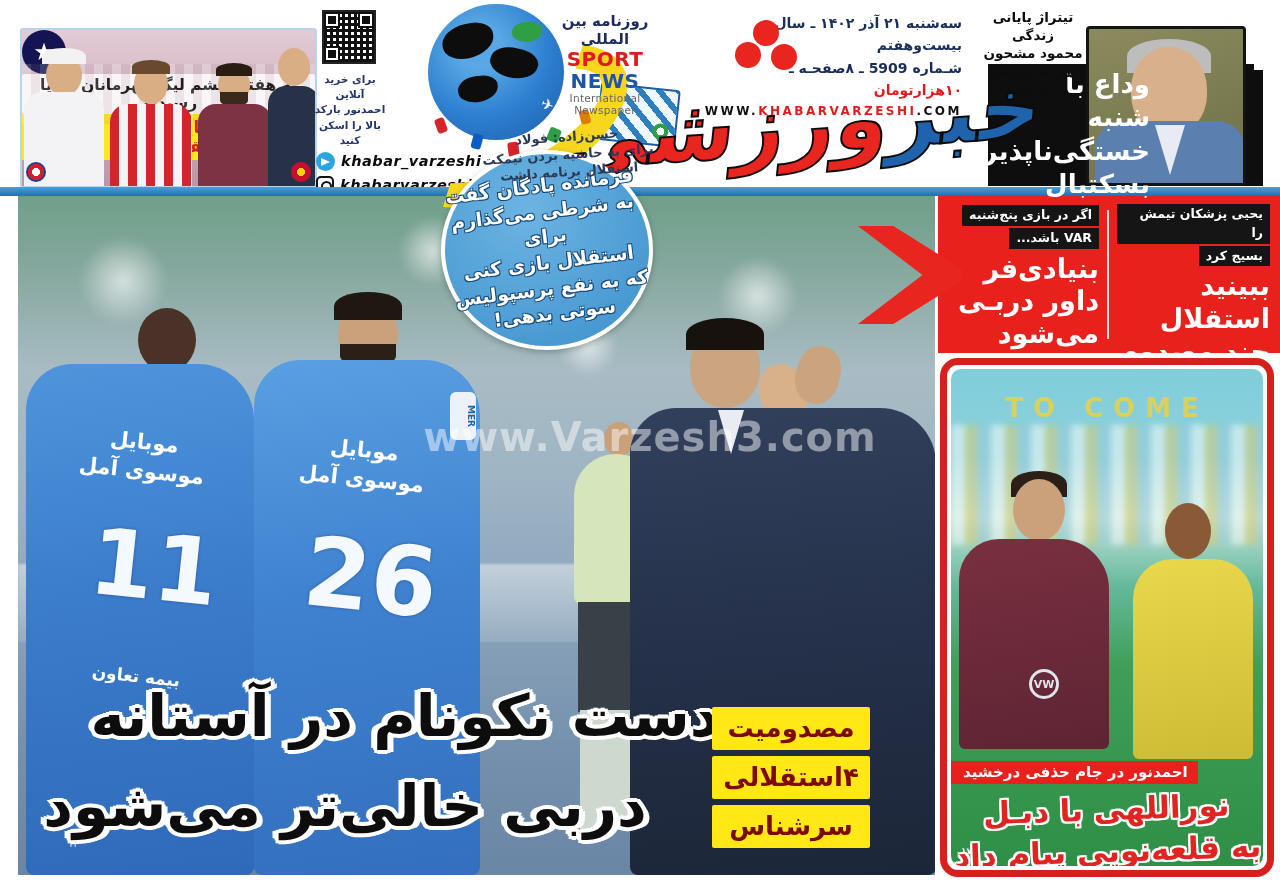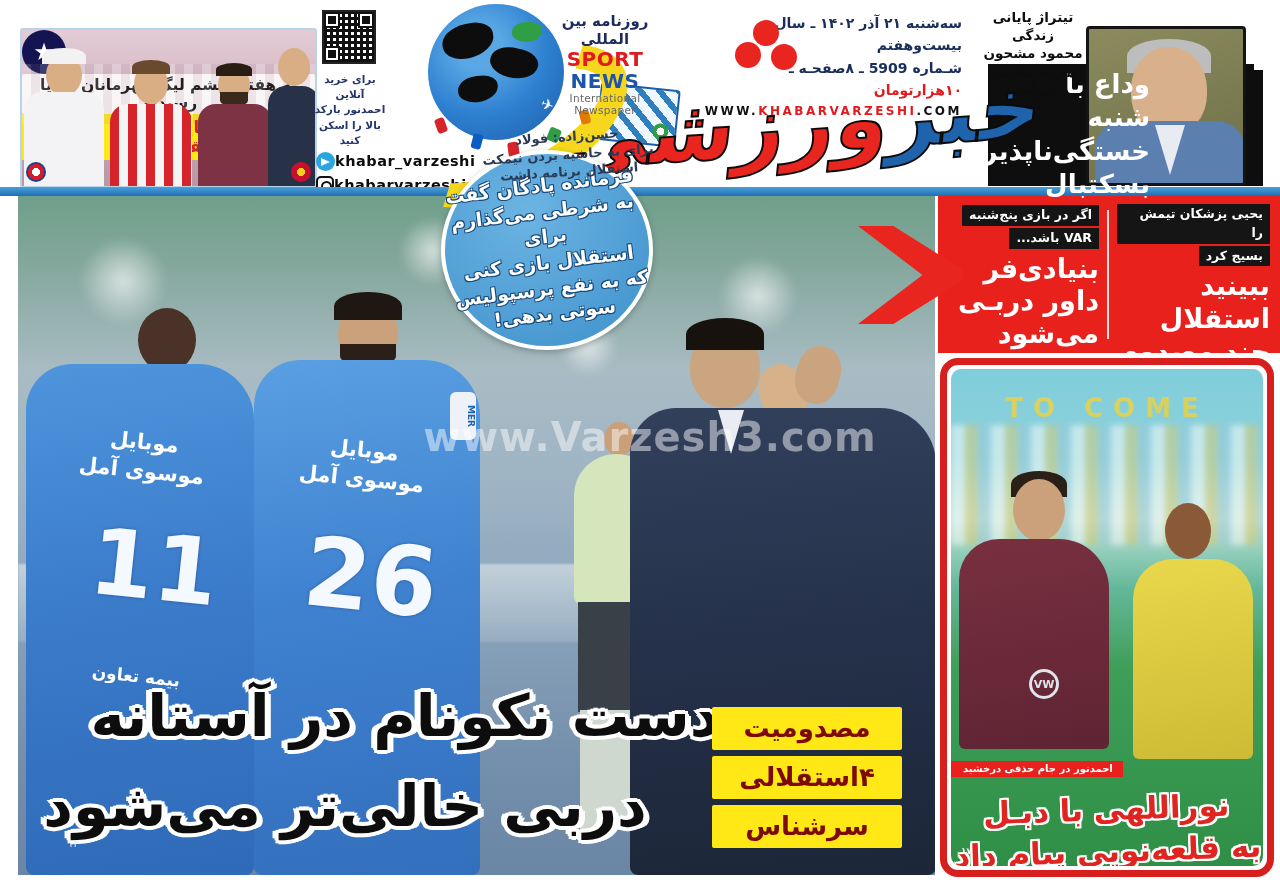--- a/index.html
+++ b/index.html
@@ -24,21 +24,21 @@
   .badge{position:absolute;bottom:4px;width:20px;height:20px;border-radius:50%;}
   #badge-fcb{left:4px;background:radial-gradient(circle at 50% 50%,#fff 0 4px,#d21e28 4px 8px,#1a3f8f 8px 10px);}
   #badge-mun{right:4px;background:radial-gradient(circle at 50% 50%,#f7d117 0 4px,#c8102e 4px 10px);}
 
   
   #qr{left:322px;top:10px;width:54px;height:54px;border:2px solid #222;background:
     repeating-linear-gradient(0deg,#111 0 3px,transparent 3px 6px),
     repeating-linear-gradient(90deg,#111 0 3px,#fff 3px 6px);}
   .qr-eye{position:absolute;width:12px;height:12px;background:#111;border:2px solid #fff;outline:2px solid #111;}
   #qr-cap{left:309px;top:72px;width:82px;color:#23356b;font-weight:bold;font-size:10.5px;line-height:1.45;text-align:center;}
-  .soc-row{left:316px;width:180px;height:22px;display:flex;align-items:center;}
+  .soc-row{left:316px;width:180px;height:22px;display:flex;align-items:center;gap:6px;font-style:italic;}
   .tg-ic{width:19px;height:19px;border-radius:50%;background:#2aa5dd;position:relative;flex:0 0 auto;}
   .tg-ic::after{content:"";position:absolute;left:5px;top:6px;border-left:9px solid #fff;border-top:4px solid transparent;border-bottom:4px solid transparent;}
   .ig-ic{width:18px;height:18px;border-radius:5px;border:2.5px solid #111;position:relative;flex:0 0 auto;}
   .ig-ic::after{content:"";position:absolute;left:3px;top:3px;width:7px;height:7px;border:2px solid #111;border-radius:50%;}
   .soc-txt{font-weight:800;font-size:14.5px;color:#0c0c0c;letter-spacing:.5px;}
 
   
   #globe{left:428px;top:4px;width:136px;height:136px;border-radius:50%;
     background:radial-gradient(circle at 38% 32%,#59a7e4 0 18%,#2d7fd0 55%,#1d5ca8 100%);overflow:hidden;z-index:3;}
   .land{position:absolute;background:#2f9e44;border-radius:50% 40% 55% 45%;}
@@ -131,32 +131,32 @@
     repeating-linear-gradient(90deg,rgba(255,255,255,.5) 0 14px,rgba(230,200,90,.45) 14px 26px,rgba(160,200,220,.4) 26px 40px);filter:blur(3px);}
   #pb-p1 .torso{position:absolute;left:8px;top:170px;width:150px;height:210px;border-radius:40px 50px 6px 6px;
     background:linear-gradient(170deg,#79303f,#5e2434);}
   #pb-p1 .head{position:absolute;left:62px;top:110px;width:52px;height:62px;border-radius:50%;background:#caa17b;}
   #pb-p1 .hair{position:absolute;left:60px;top:102px;width:56px;height:26px;border-radius:50% 50% 0 0;background:#2a2018;}
   #pb-vw{position:absolute;left:78px;top:300px;width:30px;height:30px;border:3px solid #dfe5ea;border-radius:50%;
     color:#dfe5ea;font-size:11px;font-weight:bold;display:flex;align-items:center;justify-content:center;}
   #pb-p2 .torso{position:absolute;right:10px;top:190px;width:120px;height:200px;border-radius:40px 40px 6px 6px;
     background:linear-gradient(170deg,#e9d84c,#cdbb35);}
   #pb-p2 .head{position:absolute;right:52px;top:134px;width:46px;height:56px;border-radius:50%;background:#8a5a38;}
-  #pb-kick{position:absolute;left:0;top:392px;background:#e8211d;color:#fff;font-weight:bold;font-size:10px;padding:2px 10px 3px 12px;}
+  #pb-kick{position:absolute;left:0;top:392px;background:#e8211d;color:#fff;font-weight:bold;font-size:15px;padding:2px 10px 3px 12px;}
   #pb-head{position:absolute;left:0;top:420px;width:100%;text-align:center;color:#e02520;font-weight:900;font-size:31px;line-height:1.35;transform:rotate(-2deg);
     text-shadow:2px 0 0 #fff,-2px 0 0 #fff,0 2px 0 #fff,0 -2px 0 #fff,2px 2px 0 #fff,-2px -2px 0 #fff,-2px 2px 0 #fff,2px -2px 0 #fff;}
   #pb-ref{position:absolute;left:10px;bottom:10px;color:#fff;font-size:9px;font-weight:bold;}
 
   
   .main-head{position:absolute;color:#0d0d0d;font-weight:900;font-size:58px;white-space:nowrap;text-align:center;z-index:6;
     text-shadow:4px 0 0 #fff,-4px 0 0 #fff,0 4px 0 #fff,0 -4px 0 #fff,3px 3px 0 #fff,-3px 3px 0 #fff,3px -3px 0 #fff,-3px -3px 0 #fff,6px 2px 0 #fff,-6px -2px 0 #fff;}
   #mh1{left:90px;top:682px;width:630px;}
   #mh2{left:40px;top:772px;width:610px;}
   #main-ref{position:absolute;left:68px;top:838px;color:#e9eef5;font-size:10px;z-index:7;}
-  #tags{left:712px;top:707px;width:190px;z-index:6;}
+  #tags{left:712px;top:707px;width:158px;z-index:6;}
   .tag{background:#ffe815;color:#7d0a06;font-weight:900;font-size:26px;text-align:center;
     padding:6px 8px 7px 8px;margin-bottom:6px;border-radius:2px;}
 </style>
 </head>
 <body>
 
 <div id="page">
 
   <div id="tl-photo" class="abs">
     <div class="arch"></div>

